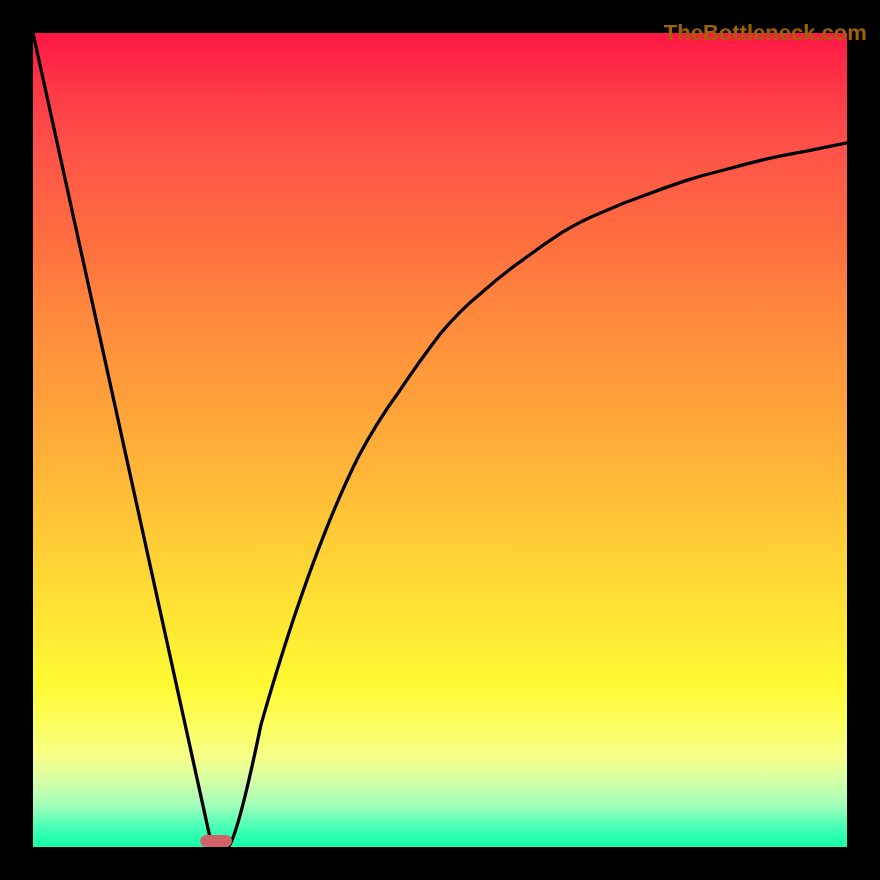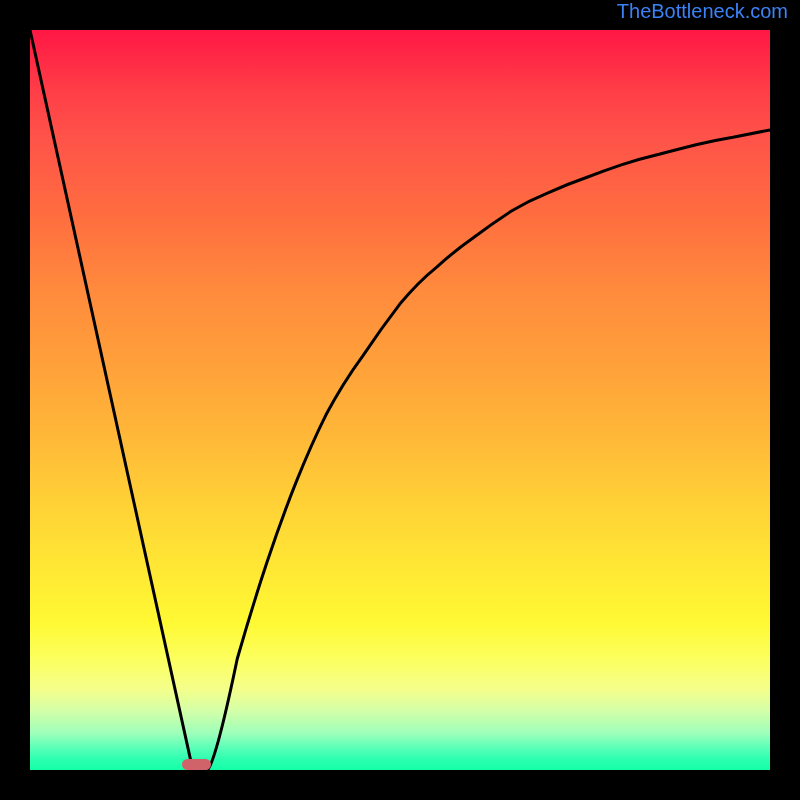--- a/index.html
+++ b/index.html
@@ -35,25 +35,25 @@
         #f5ff8a 89%,
         #d4ffa8 92%,
         #9effba 95%,
         #5affb8 97%,
         #2effb0 98.5%,
         #14ffa8 100%
       );
     }
     .watermark {
       position: absolute;
-      top: 0;
+      top: 19px;
       right: 12px;
-      color: #3b82f6;
+      color: #a16207;
       font-size: 20px;
-      font-weight: normal;
+      font-weight: bold;
       z-index: 10;
     }
     .curve-svg {
       position: absolute;
       top: 0;
       left: 0;
       width: 100%;
       height: 100%;
     }
     .bottom-marker {

